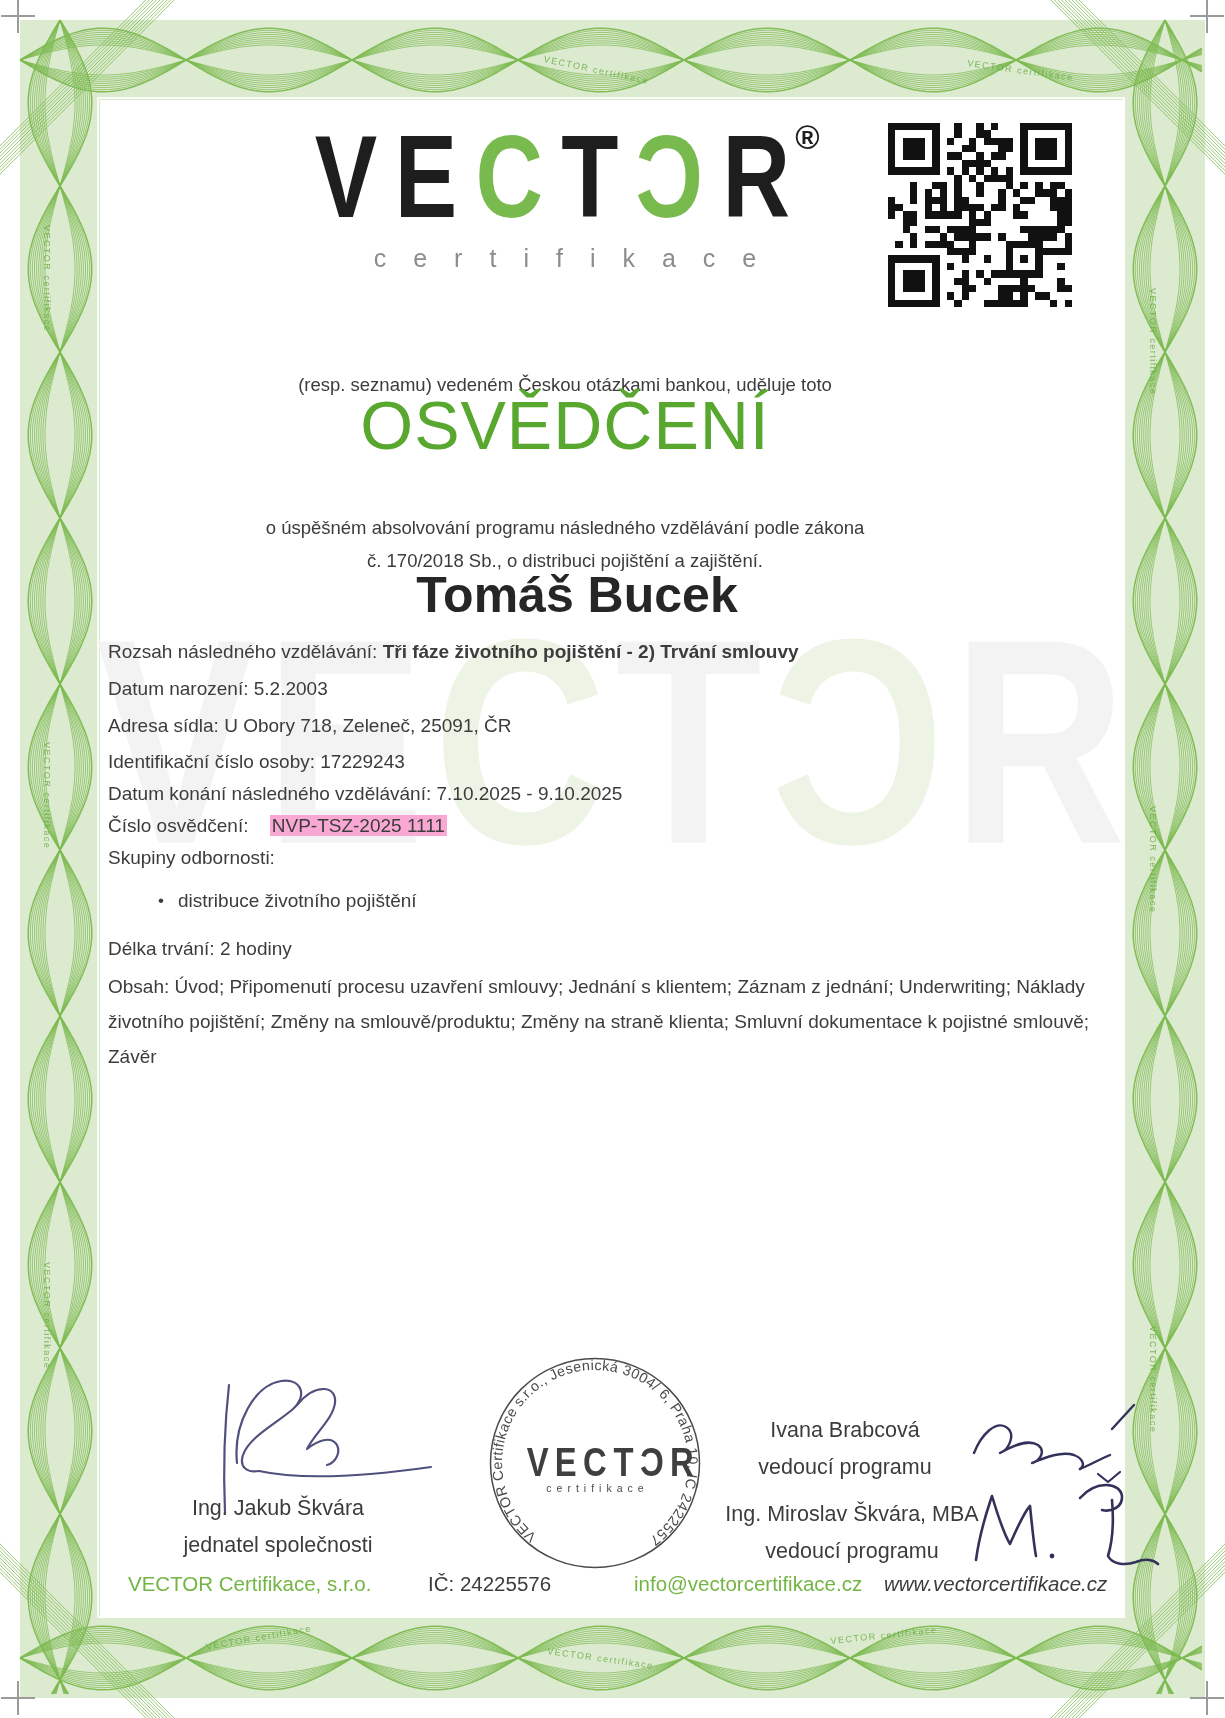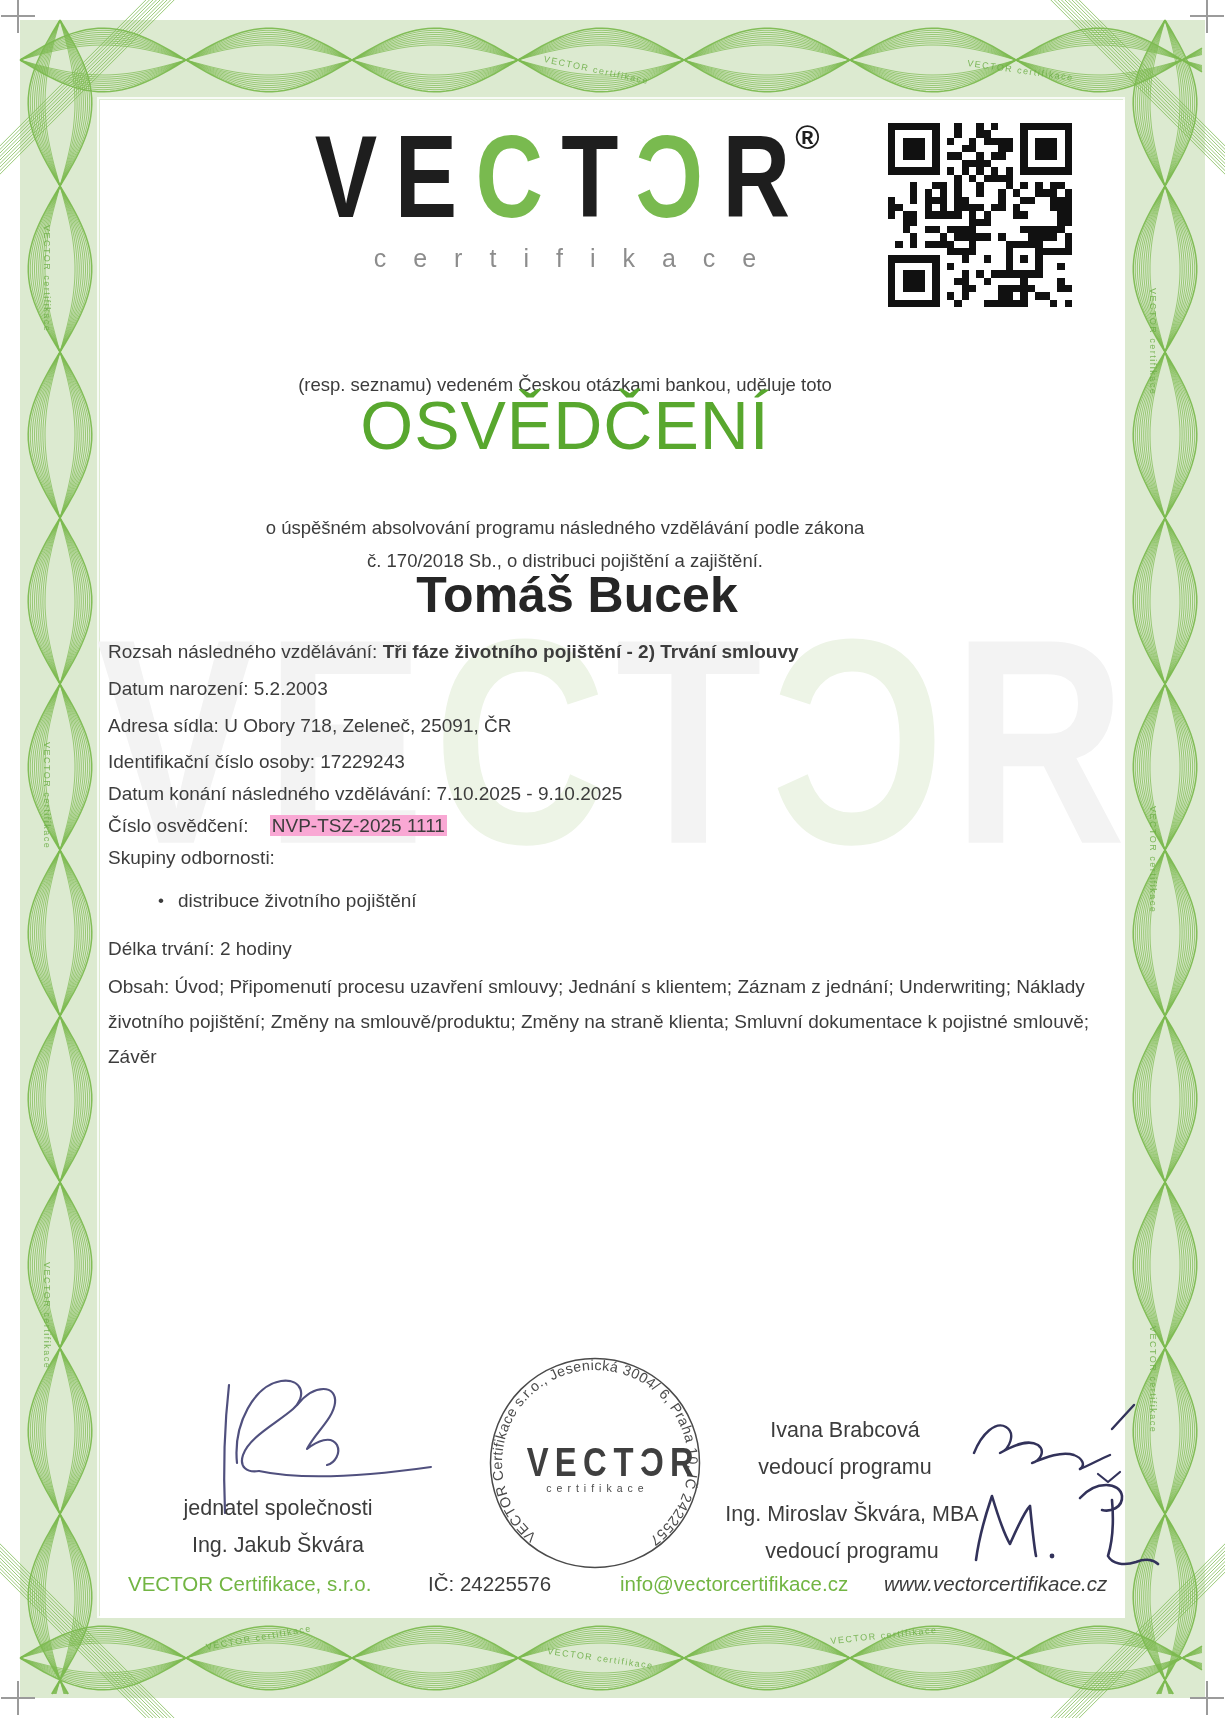--- a/index.html
+++ b/index.html
@@ -68,21 +68,21 @@
     letter-spacing:5px;text-indent:5px;color:#4a4a4a;z-index:4;}
   .sign-name{font-size:21.5px;line-height:37px;text-align:center;z-index:3;}
   #signer-left{left:128px;top:1490px;width:300px;}
   #signer-right-top{left:695px;top:1412px;width:300px;}
   #signer-right-bottom{left:692px;top:1496px;width:320px;}
   
   .footer-item{position:absolute;top:1572px;font-size:20.5px;z-index:3;white-space:nowrap;}
   .green{color:var(--footer-green,#72b543);}
   #footer-company{left:128px;}
   #footer-ic{left:428px;}
-  #footer-email{left:620px;text-align:center;}
+  #footer-email{left:634px;text-align:center;}
   #footer-web{left:884px;font-style:italic;}
 </style>
 </head>
 <body>
 
 <div class="band band-top"></div>
 <div class="band band-bottom"></div>
 <div class="band band-left"></div>
 <div class="band band-right"></div>
 <svg id="guilloche" width="1225" height="1718">
@@ -576,22 +576,22 @@
 
 <svg id="seal" width="226" height="226" viewBox="-113 -113 226 226">
   <circle class="seal-ring" r="104.5"></circle>
   <path id="sealArc" d="M -56.4 73.9 A 93 93 0 1 1 56.4 73.9" fill="none"></path>
   <text class="seal-text"><textPath href="#sealArc" startOffset="2">VECTOR Certifikace s.r.o., Jesenická 3004/ 6, Praha 10, IČ 24225576</textPath></text>
 </svg>
 <div class="abs" id="seal-logo"><span class="lg" style="font-size: 41px; color: rgb(63, 63, 63); margin: 0px 0.5px; transform: scale(0.8, 1);">V</span><span class="lg" style="font-size: 41px; color: rgb(63, 63, 63); margin: 0px 0.5px; transform: scale(0.8, 1);">E</span><span class="lg" style="font-size: 41px; color: rgb(63, 63, 63); margin: 0px 0.5px; transform: scale(0.8, 1);">C</span><span class="lg" style="font-size: 41px; color: rgb(63, 63, 63); margin: 0px 0.5px; transform: scale(0.8, 1);">T</span><span class="lg" style="font-size: 41px; color: rgb(63, 63, 63); margin: 0px 0.5px; transform: scale(-0.8, 1);">C</span><span class="lg" style="font-size: 41px; color: rgb(63, 63, 63); margin: 0px 0.5px; transform: scale(0.8, 1);">R</span></div>
 <div class="abs" id="seal-sub">certifikace</div>
 
 <div class="abs sign-name" id="signer-left">
+  <div>Ing. Jakub Škvára</div>
   <div>jednatel společnosti</div>
-  <div>Ing. Jakub Škvára</div>
 </div>
 <div class="abs sign-name" id="signer-right-top">
   <div>Ivana Brabcová</div>
   <div>vedoucí programu</div>
 </div>
 <div class="abs sign-name" id="signer-right-bottom">
   <div>Ing. Miroslav Škvára, MBA</div>
   <div>vedoucí programu</div>
 </div>
 

